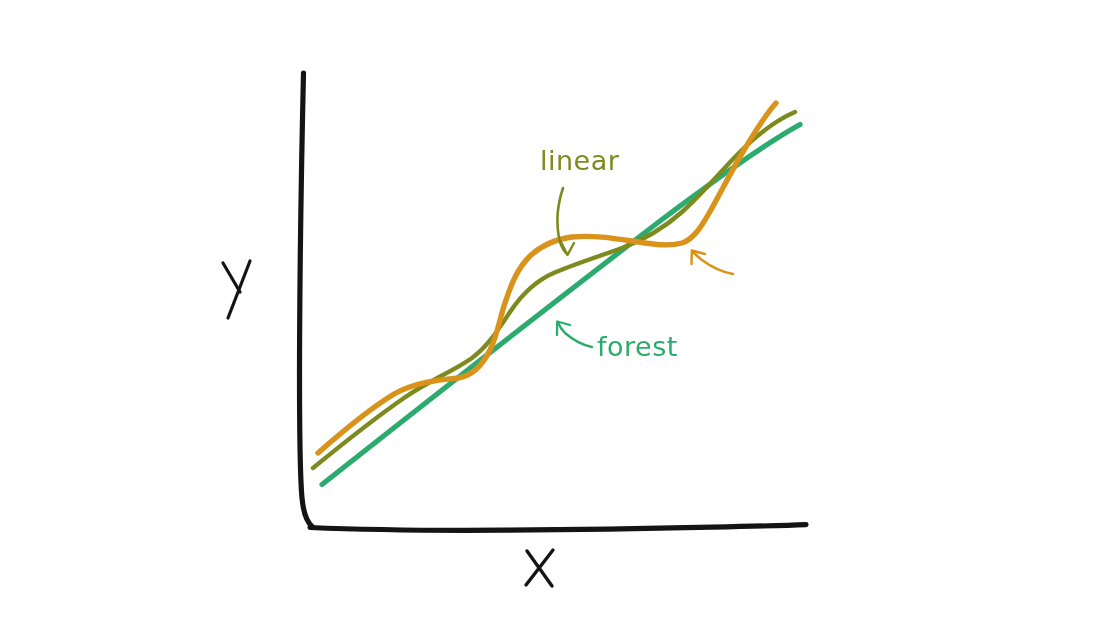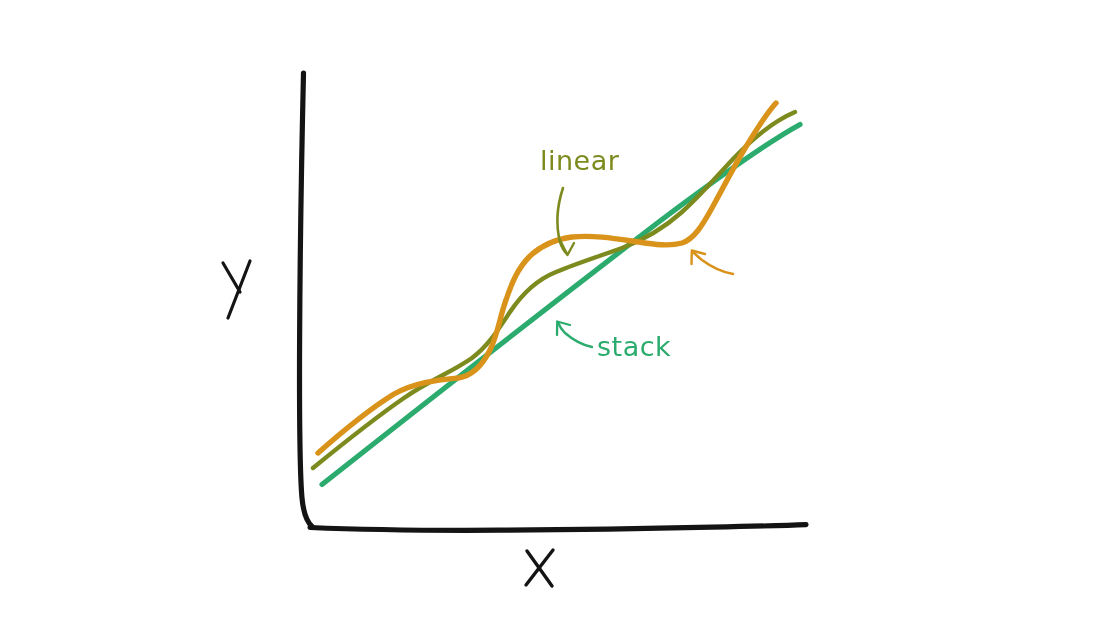--- a/index.html
+++ b/index.html
@@ -109,15 +109,15 @@
   </svg>
 
   <div class="hand-label" style="position:absolute; left:540px; top:147px; color:#7d8a1e;
               font-size:27px; line-height:1.05; white-space:nowrap;">linear</div>
 
   <div style="position:absolute; left:732px; top:258px; color:#d9931a;
               font-size:26px; line-height:1.12; text-align:center; white-space:nowrap;">
   </div>
 
   <div class="hand-label" style="position:absolute; left:597px; top:333px; color:#2bab6d;
-              font-size:27px; line-height:1.05; white-space:nowrap;">stack</div>
+              font-size:27px; line-height:1.05; white-space:nowrap;">forest</div>
 
 </div>
 
 </body></html>

